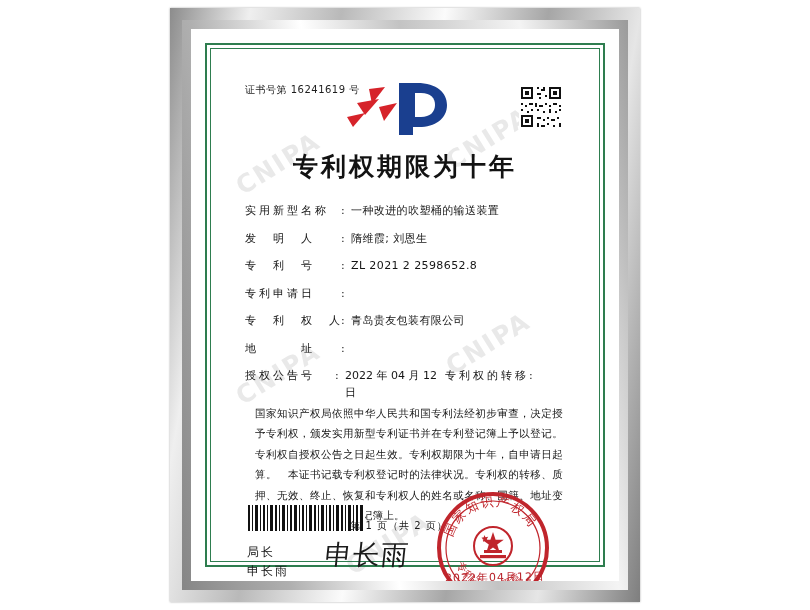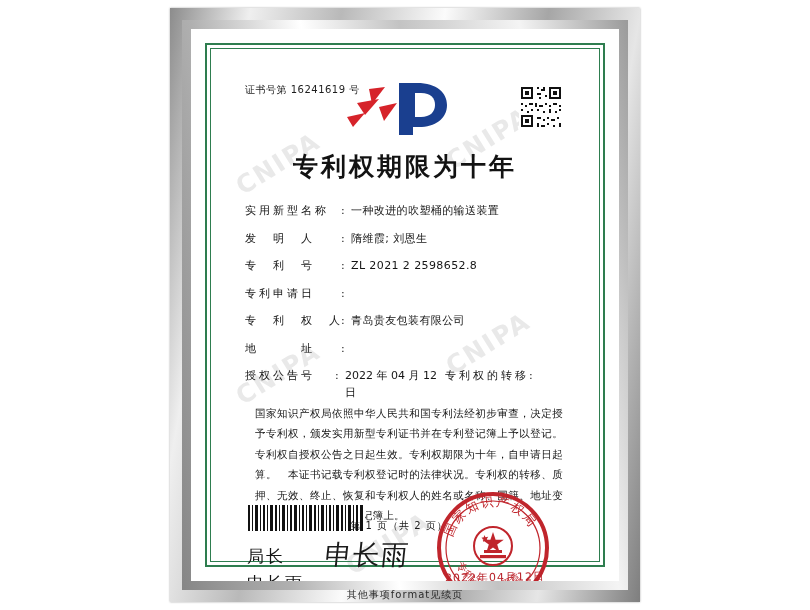--- a/index.html
+++ b/index.html
@@ -189,21 +189,21 @@
     left: 30px;
     top: 450px;
     width: 118px;
     height: 26px;
   }
 
   .sign-block {
     position: absolute;
     left: 30px;
     top: 488px;
-    font-size: 17px;
+    font-size: 12px;
     line-height: 1.6;
     letter-spacing: 2px;
     color: #141414;
   }
   .signature {
     position: absolute;
     left: 108px;
     top: 482px;
     font-size: 27px;
     color: #1b1b1b;
@@ -463,14 +463,13 @@
 
           <div class="seal-date">2022年04月12日</div>
 
           <div class="page-no">第 1 页（共 2 页）</div>
 
         </div>
       </div>
     </div>
   </div>
 
-  <div class="footnote">其他事项format见续页</div>
 </div>
 
 </body></html>

